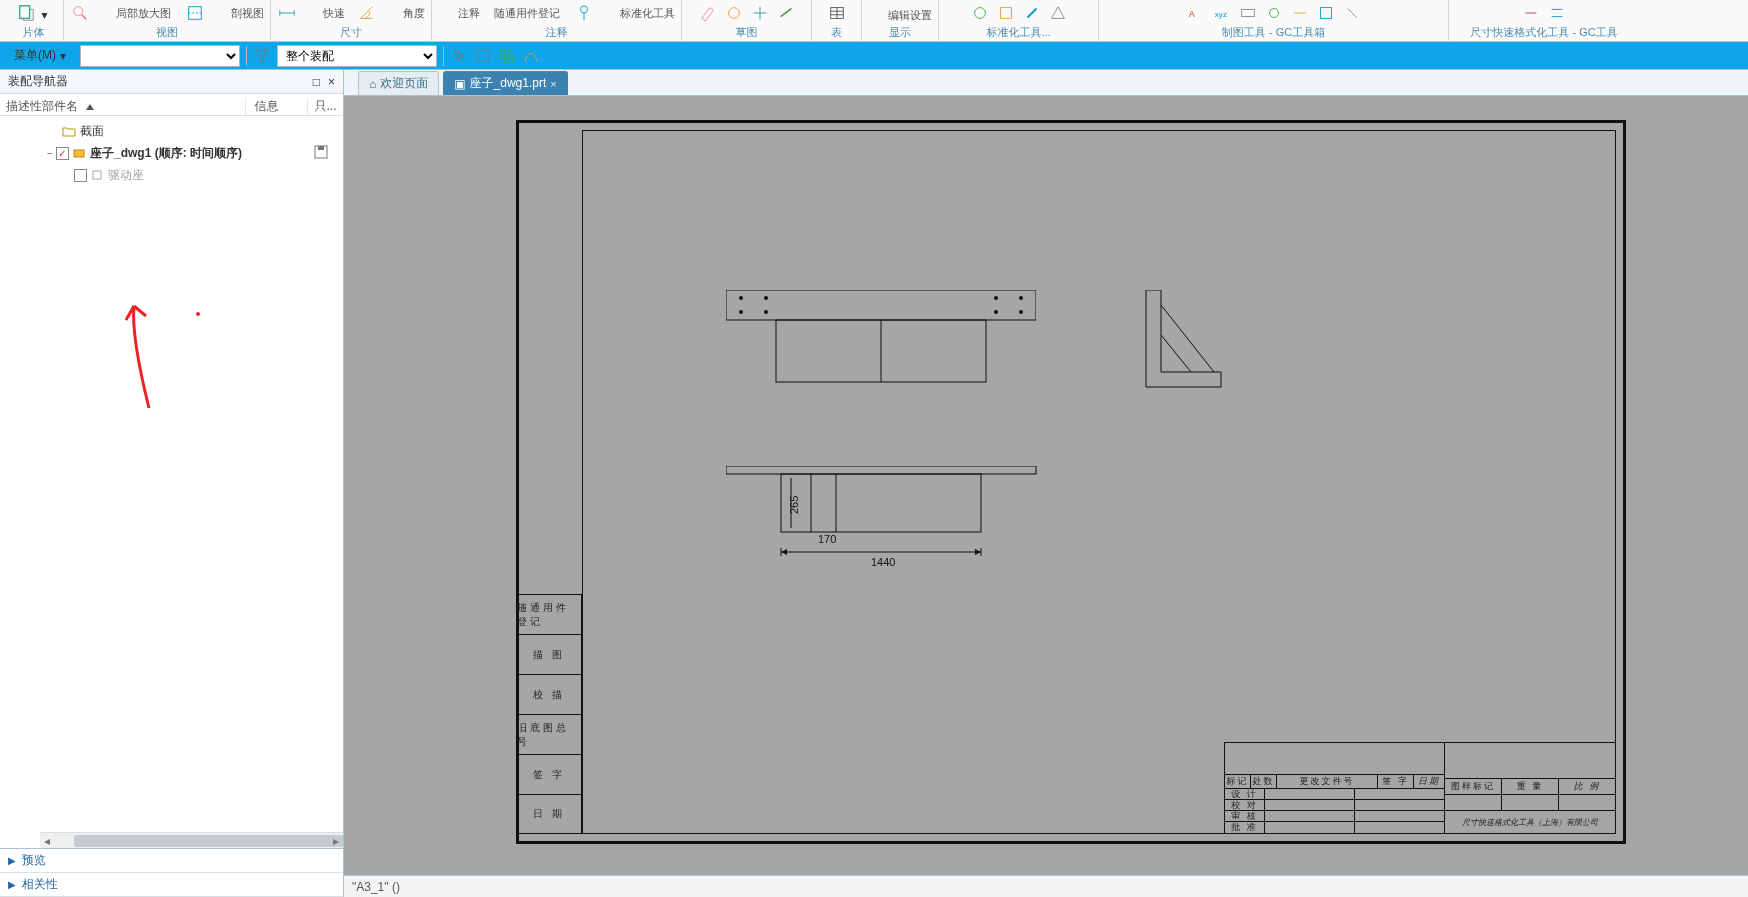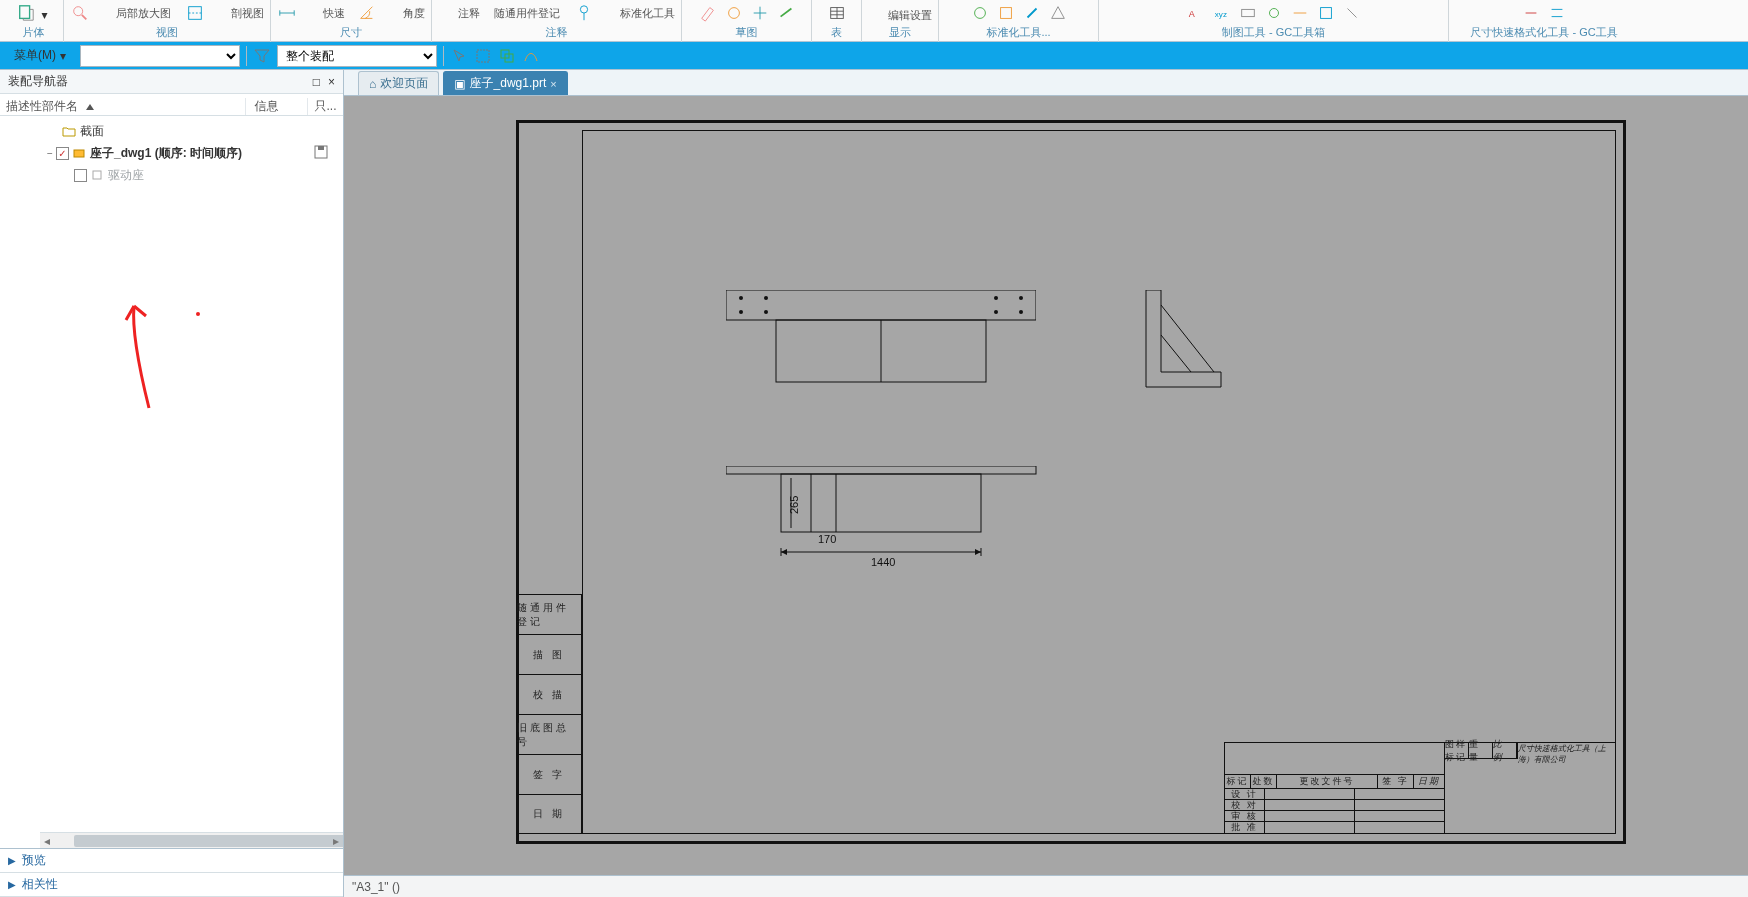--- a/index.html
+++ b/index.html
@@ -487,21 +487,21 @@
               <div class="cell" style="flex:0 0 40px">审 核</div>
               <div class="cell"></div>
               <div class="cell"></div>
             </div>
           <div class="row" style="height:11px">
               <div class="cell" style="flex:0 0 40px">批 准</div>
               <div class="cell"></div>
               <div class="cell"></div>
             </div>
         </div>
-        <div style="flex:1; display:flex; flex-direction:row">
+        <div style="flex:1; display:flex; flex-direction:column">
           <div style="flex:1; border-bottom:1px solid #111"></div>
           <div class="row" style="height:16px">
             <div class="cell">图样标记</div>
             <div class="cell">重 量</div>
             <div class="cell">比 例</div>
           </div>
           <div class="row" style="height:16px">
               <div class="cell"></div>
               <div class="cell"></div>
               <div class="cell"></div>

